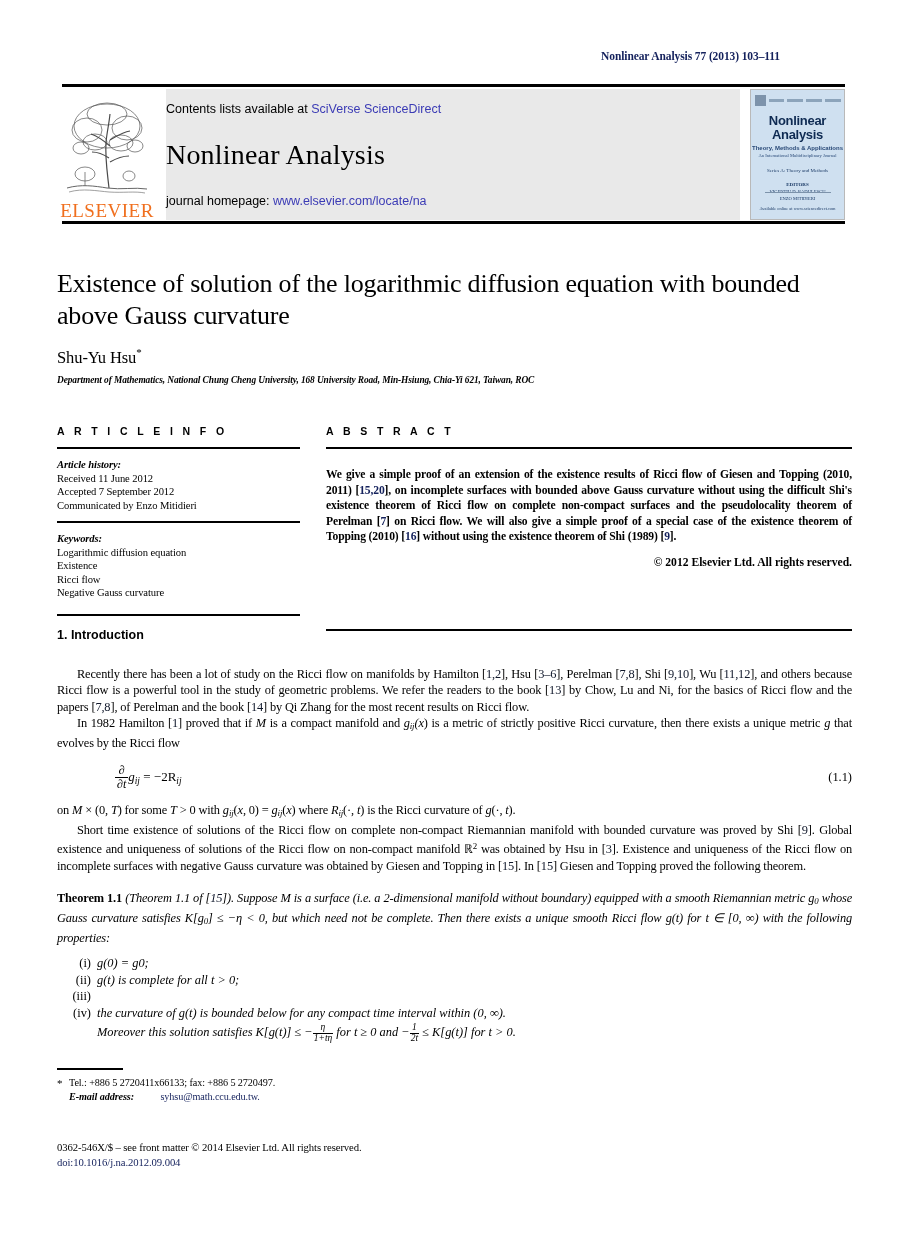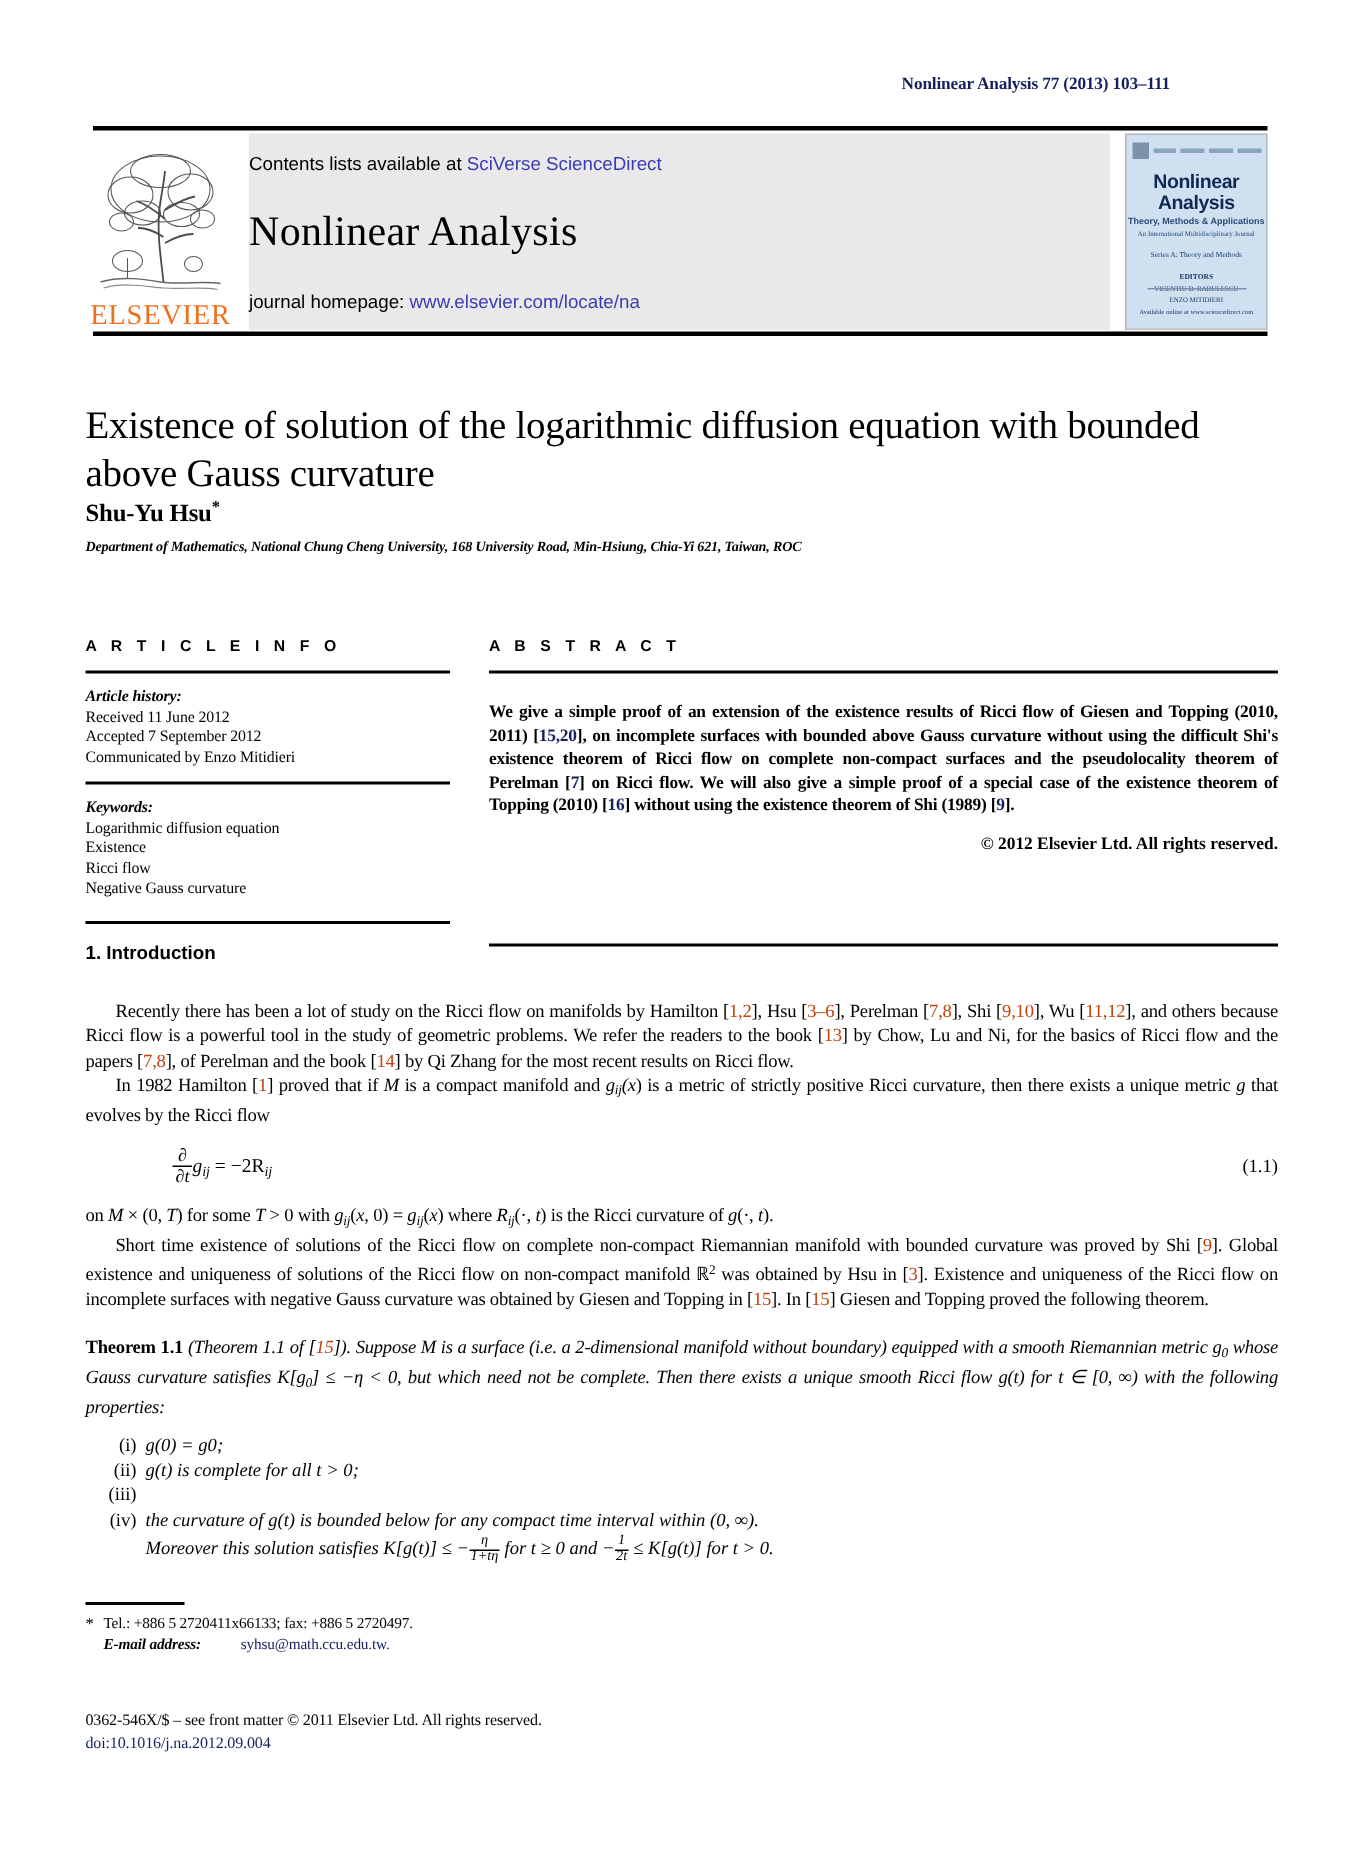--- a/index.html
+++ b/index.html
@@ -207,21 +207,22 @@
   }
   .paper-title {
     font-size: 26px;
     line-height: 32px;
     font-weight: normal;
     margin: 0;
     letter-spacing: -0.2px;
   }
   .authors {
     font-size: 16.5px;
-    font-weight: bold;
+    font-weight: normal;
+    margin-top: 14px;
     letter-spacing: -0.1px;
   }
   .authors sup { font-size: 11px; vertical-align: super; }
   .affiliation {
     font-size: 9.4px;
     font-style: italic;
     font-weight: bold;
     margin-top: 7px;
     letter-spacing: -0.1px;
   }
@@ -289,21 +290,21 @@
   }
   p.para {
     margin: 0;
     font-size: 12.4px;
     line-height: 16.4px;
     text-align: justify;
     text-indent: 20px;
     letter-spacing: -0.15px;
   }
   p.para.noindent { text-indent: 0; }
-  .ref { color: #c2410c; }
+  .ref { color: #0f172a; }
   i.mi { font-style: italic; }
 
   .equation-row {
     display: flex;
     align-items: center;
     margin: 12px 0 10px 0;
   }
   .equation-body {
     flex: 1 1 auto;
     padding-left: 58px;
@@ -582,17 +583,17 @@
       <span class="star">*</span>
       <span>Tel.: +886 5 2720411x66133; fax: +886 5 2720497.</span>
     </div>
     <div class="foot-line">
       <span class="em-lbl">E-mail address:</span>
       <a href="#">syhsu@math.ccu.edu.tw.</a>
     </div>
   </div>
 
   <div class="issn-block">
-    <div>0362-546X/$ – see front matter © 2011 Elsevier Ltd. All rights reserved.</div>
+    <div>0362-546X/$ – see front matter © 2014 Elsevier Ltd. All rights reserved.</div>
     <div class="doi">doi:10.1016/j.na.2012.09.004</div>
   </div>
 
 </div>
 
 </body></html>

